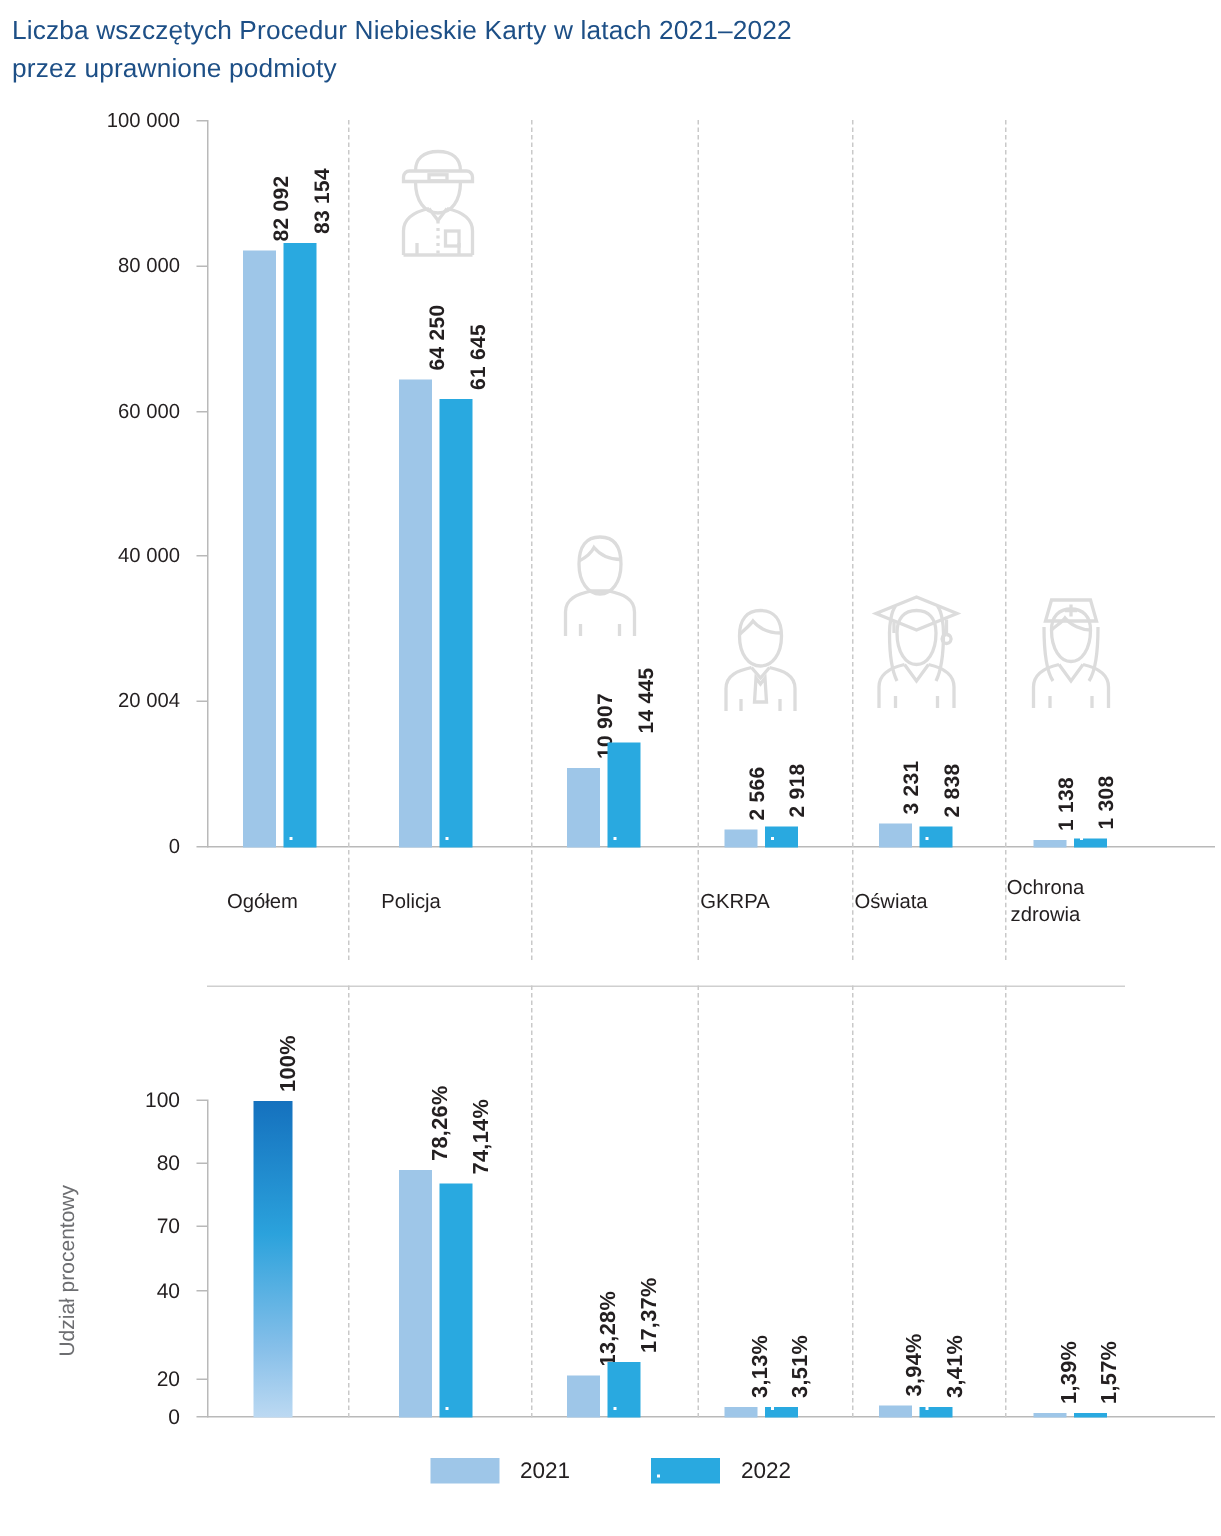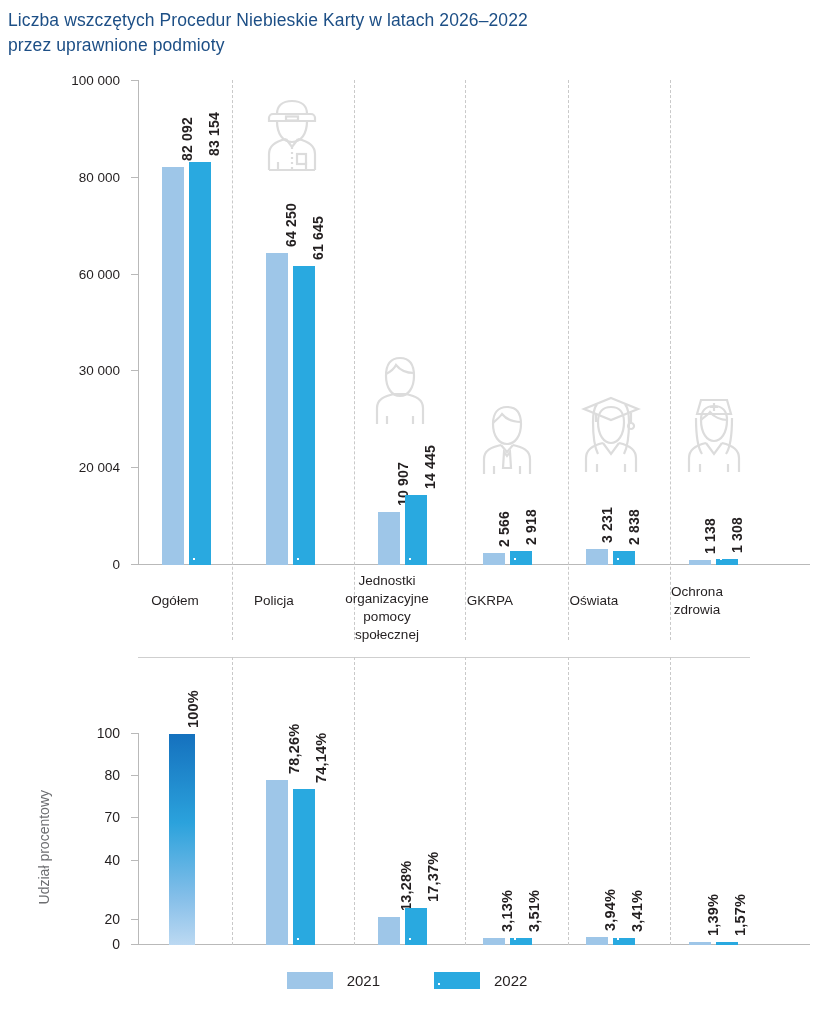--- a/index.html
+++ b/index.html
@@ -218,37 +218,37 @@
     left: 8px;
     top: 1005px;
     font-size: 9.5px;
     color: #58595b;
     white-space: nowrap;
   }
 </style>
 </head>
 <body>
 
-<div class="title">Liczba wszczętych Procedur Niebieskie Karty w latach 2026–2022
+<div class="title">Liczba wszczętych Procedur Niebieskie Karty w latach 2021–2022
 przez uprawnione podmioty</div>
 
 <div class="chart-area">
 
   <div id="plot-top">
     <div class="axisline"></div>
     <div class="baseline"></div>
 
     <div class="tick" style="top:484px">
       <span class="ticklabel">0</span>
       </div>
     <div class="tick" style="top:387.2px">
       <span class="ticklabel">20 004</span>
       </div>
     <div class="tick" style="top:290.4px">
-      <span class="ticklabel">30 000</span>
+      <span class="ticklabel">40 000</span>
       </div>
     <div class="tick" style="top:193.6px">
       <span class="ticklabel">60 000</span>
       </div>
     <div class="tick" style="top:96.8px">
       <span class="ticklabel">80 000</span>
       </div>
     <div class="tick" style="top:0px">
       <span class="ticklabel">100 000</span>
       </div>
@@ -359,24 +359,20 @@
     <div class="bar y2021" style="left:551px; width:22px; height:5.5px">
       <span class="barlabel">1 138</span>
     </div>
     <div class="bar y2022" style="left:578px; width:22px; height:6.3px">
       <span class="barlabel">1 308</span>
     </div>
   </div>
 
   <div class="catlabel" style="left:122px; width:106px; top:592px">Ogółem</div>
   <div class="catlabel" style="left:224px; width:100px; top:592px">Policja</div>
-  <div class="catlabel" style="left:333px; width:108px; top:572px; white-space:pre-line">Jednostki
-organizacyjne
-pomocy
-społecznej</div>
   <div class="catlabel" style="left:440px; width:100px; top:592px">GKRPA</div>
   <div class="catlabel" style="left:542px; width:104px; top:592px">Oświata</div>
   <div class="catlabel" style="left:645px; width:104px; top:583px; white-space:pre-line">Ochrona
 zdrowia</div>
 
   <div class="mid-rule"></div>
 
   <div class="ytitle">Udział procentowy</div>
 
   <div id="plot-bottom">

